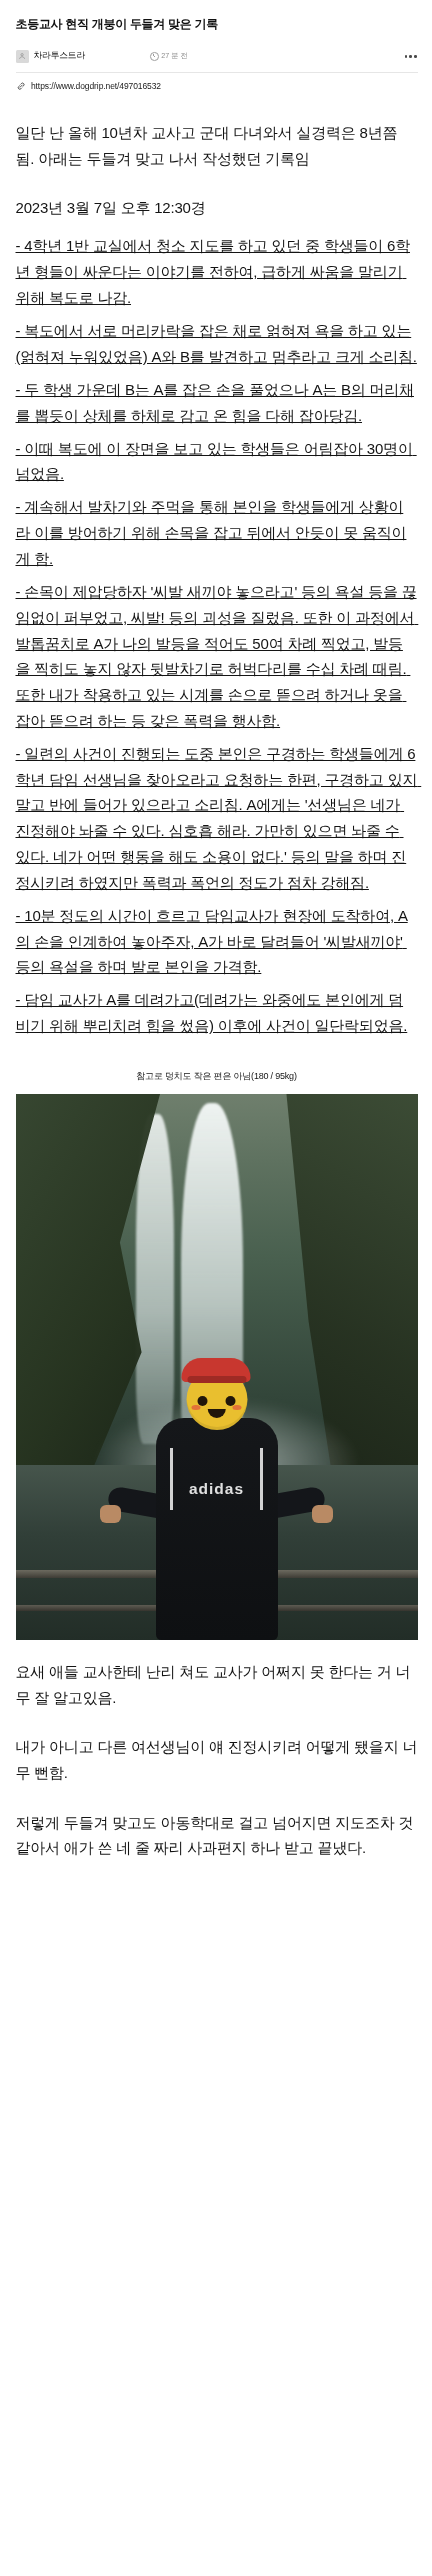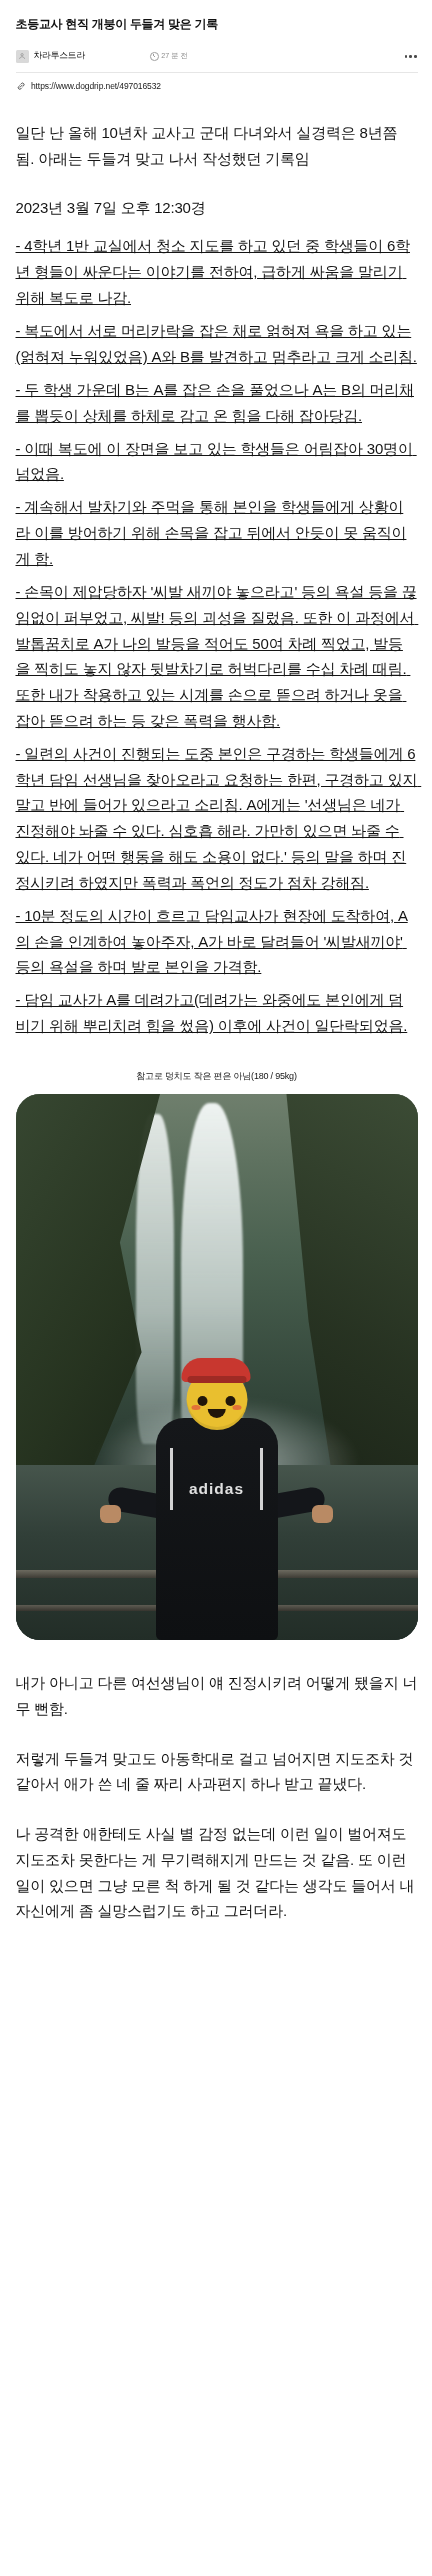--- a/index.html
+++ b/index.html
@@ -151,21 +151,20 @@
     color: #141414;
     text-align: center;
     margin: 5.2px 0 9.3px 0;
   }
   .photo {
     position: relative;
     width: 100%;
     height: 546px;
     overflow: hidden;
     background: #2d3a34;
-    border-radius: 24px;
   }
   .photo .sky {
     position: absolute;
     inset: 0;
     background: linear-gradient(180deg,#6f7f6d 0%, #5f7260 12%, #49604f 30%, #33463a 55%, #22302a 78%, #1a2622 100%);
   }
   .photo .cliff-left {
     position: absolute;
     left: -10.3px;
     top: 0;
@@ -457,23 +456,23 @@
           <div class="eye l"></div>
           <div class="eye r"></div>
           <div class="cheek l"></div>
           <div class="cheek r"></div>
           <div class="mouth"></div>
         </div>
       </div>
     </div>
 
     <div class="after-photo">
+      <p class="para">요새 애들 교사한테 난리 쳐도 교사가 어쩌지 못 한다는 거 너무 잘 알고있음.</p>
       <div class="spacer-md"></div>
       <p class="para">내가 아니고 다른 여선생님이 얘 진정시키려 어떻게 됐을지 너무 뻔함.</p>
       <div class="spacer-md"></div>
       <p class="para">저렇게 두들겨 맞고도 아동학대로 걸고 넘어지면 지도조차 것 같아서 애가 쓴 네 줄 짜리 사과편지 하나 받고 끝냈다.</p>
       <div class="spacer-md"></div>
-      <p class="para">나 공격한 애한테도 사실 별 감정 없는데 이런 일이 벌어져도 지도조차 못한다는 게 무기력해지게 만드는 것 같음. 또 이런 일이 있으면 그냥 모른 척 하게 될 것 같다는 생각도 들어서 내 자신에게 좀 실망스럽기도 하고 그러더라.</p>
     </div>
   </div>
 
 </div>
 
 
 </body></html>

